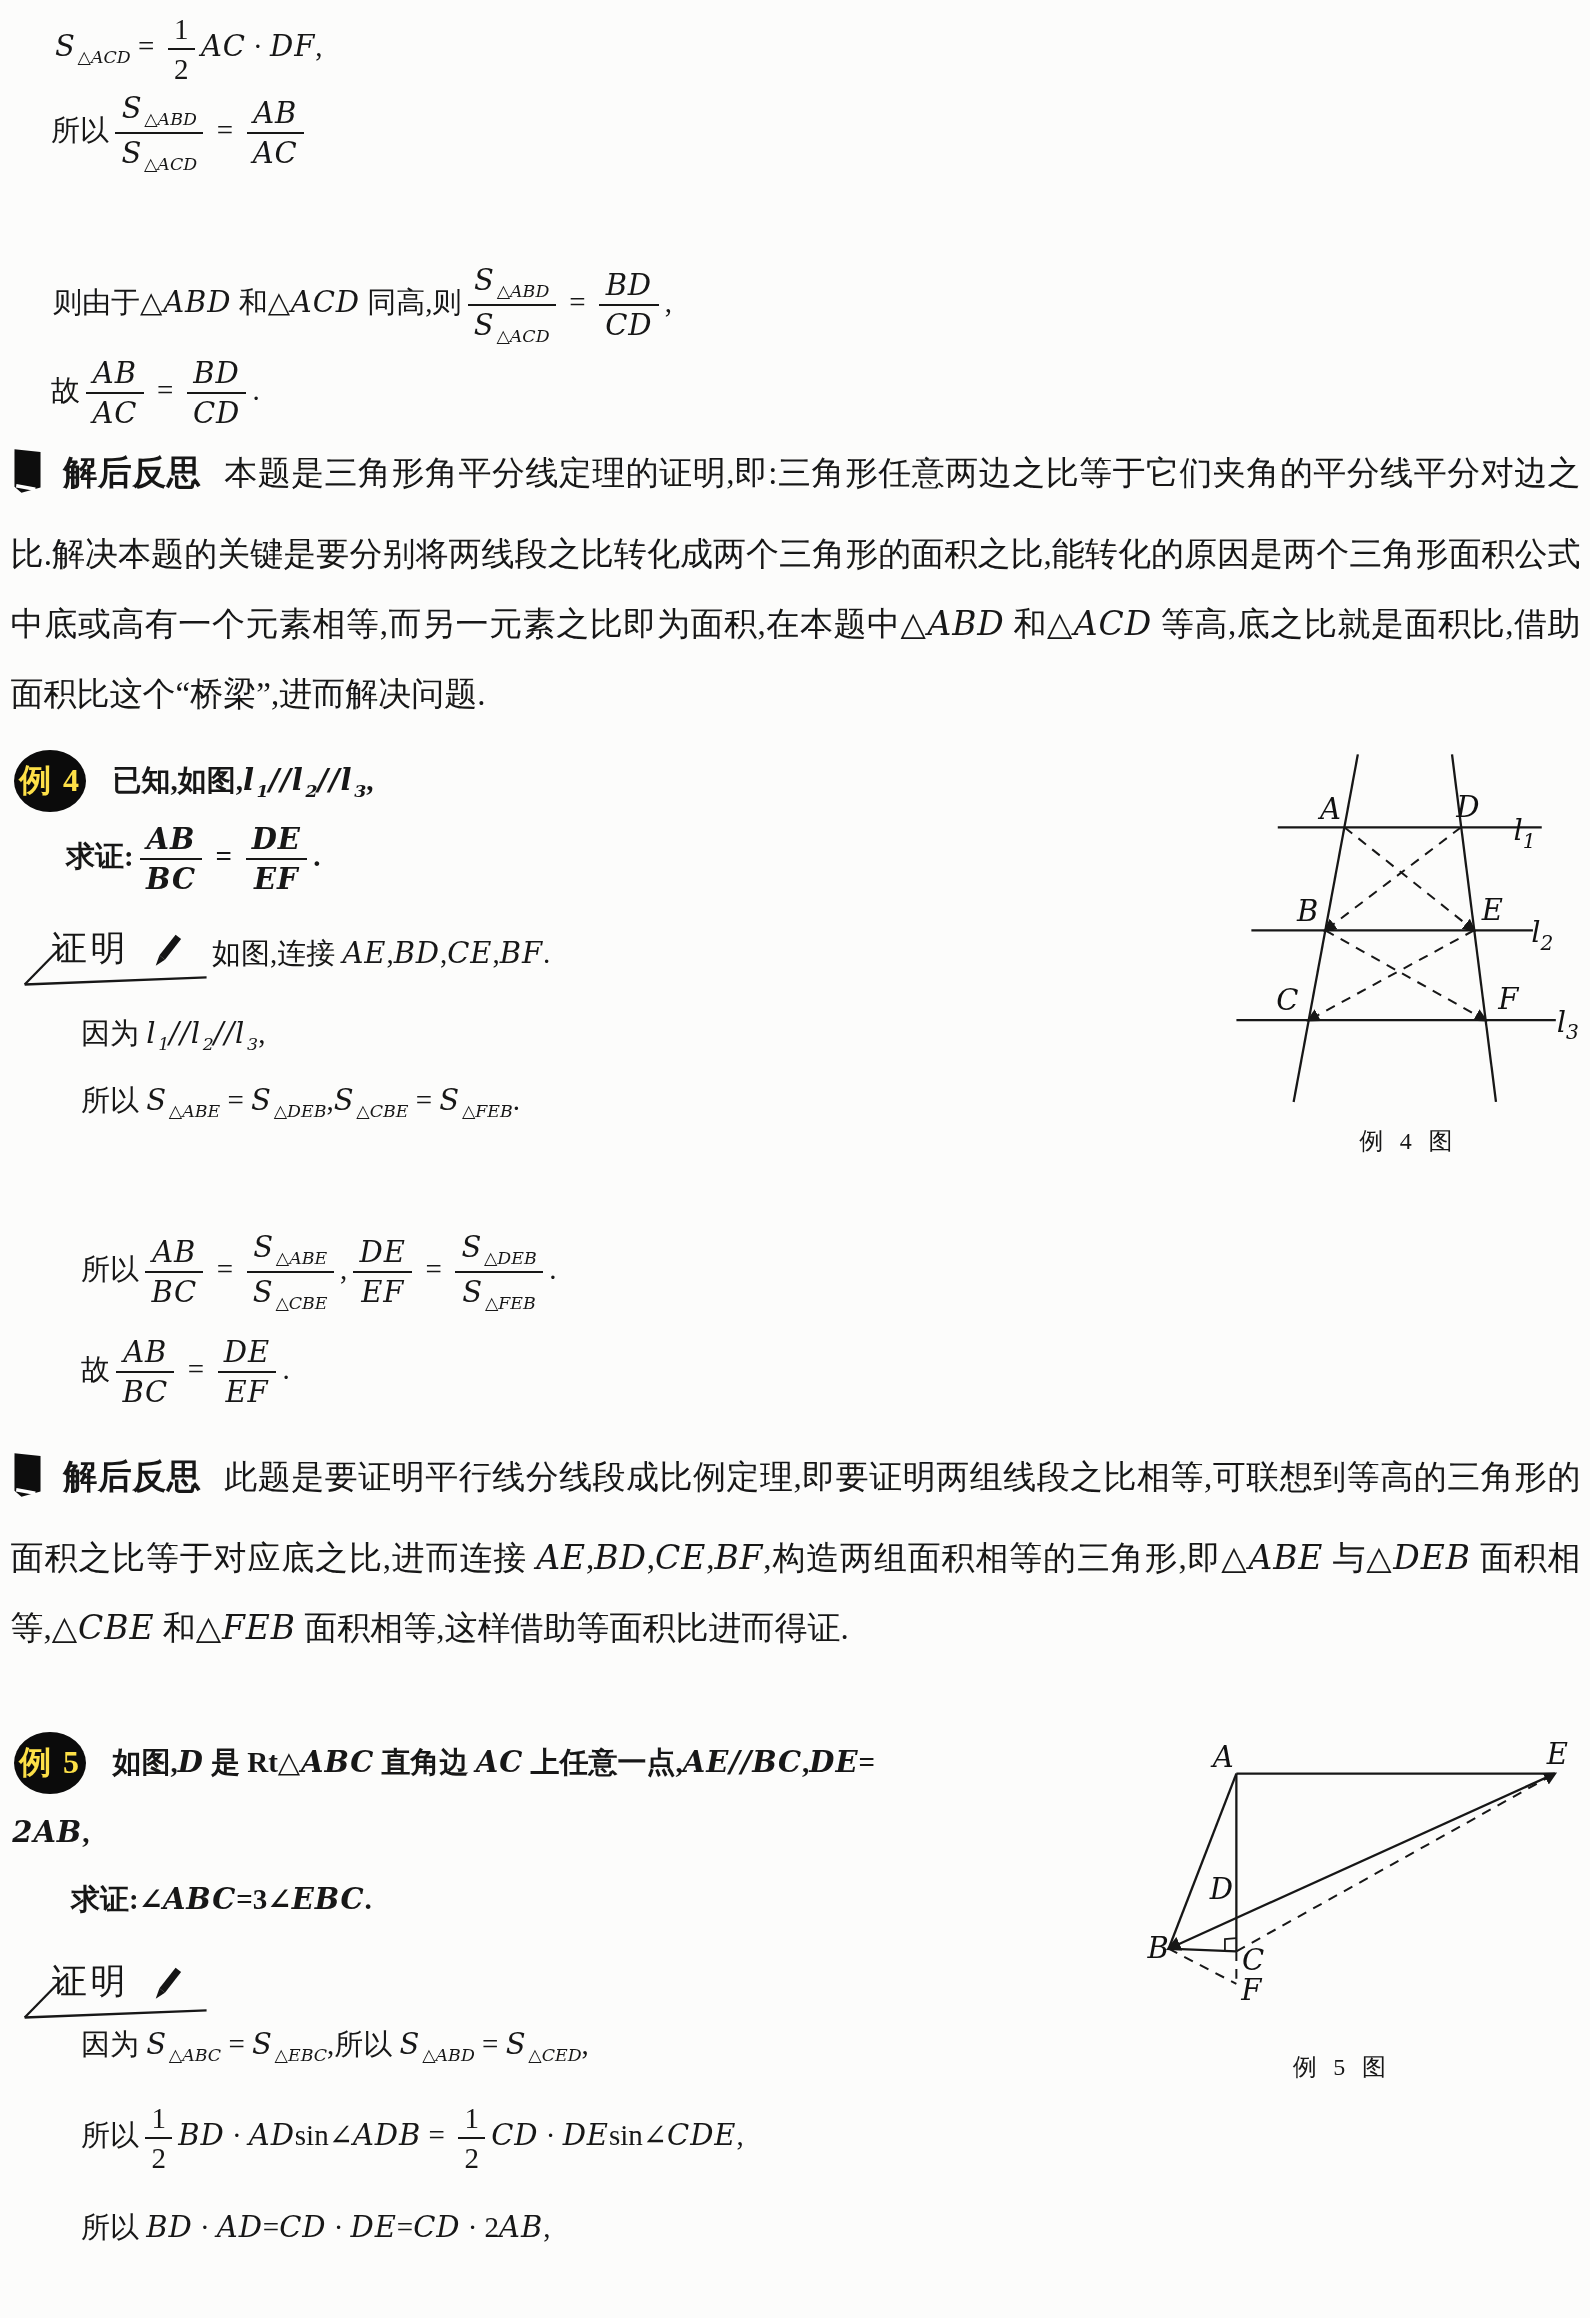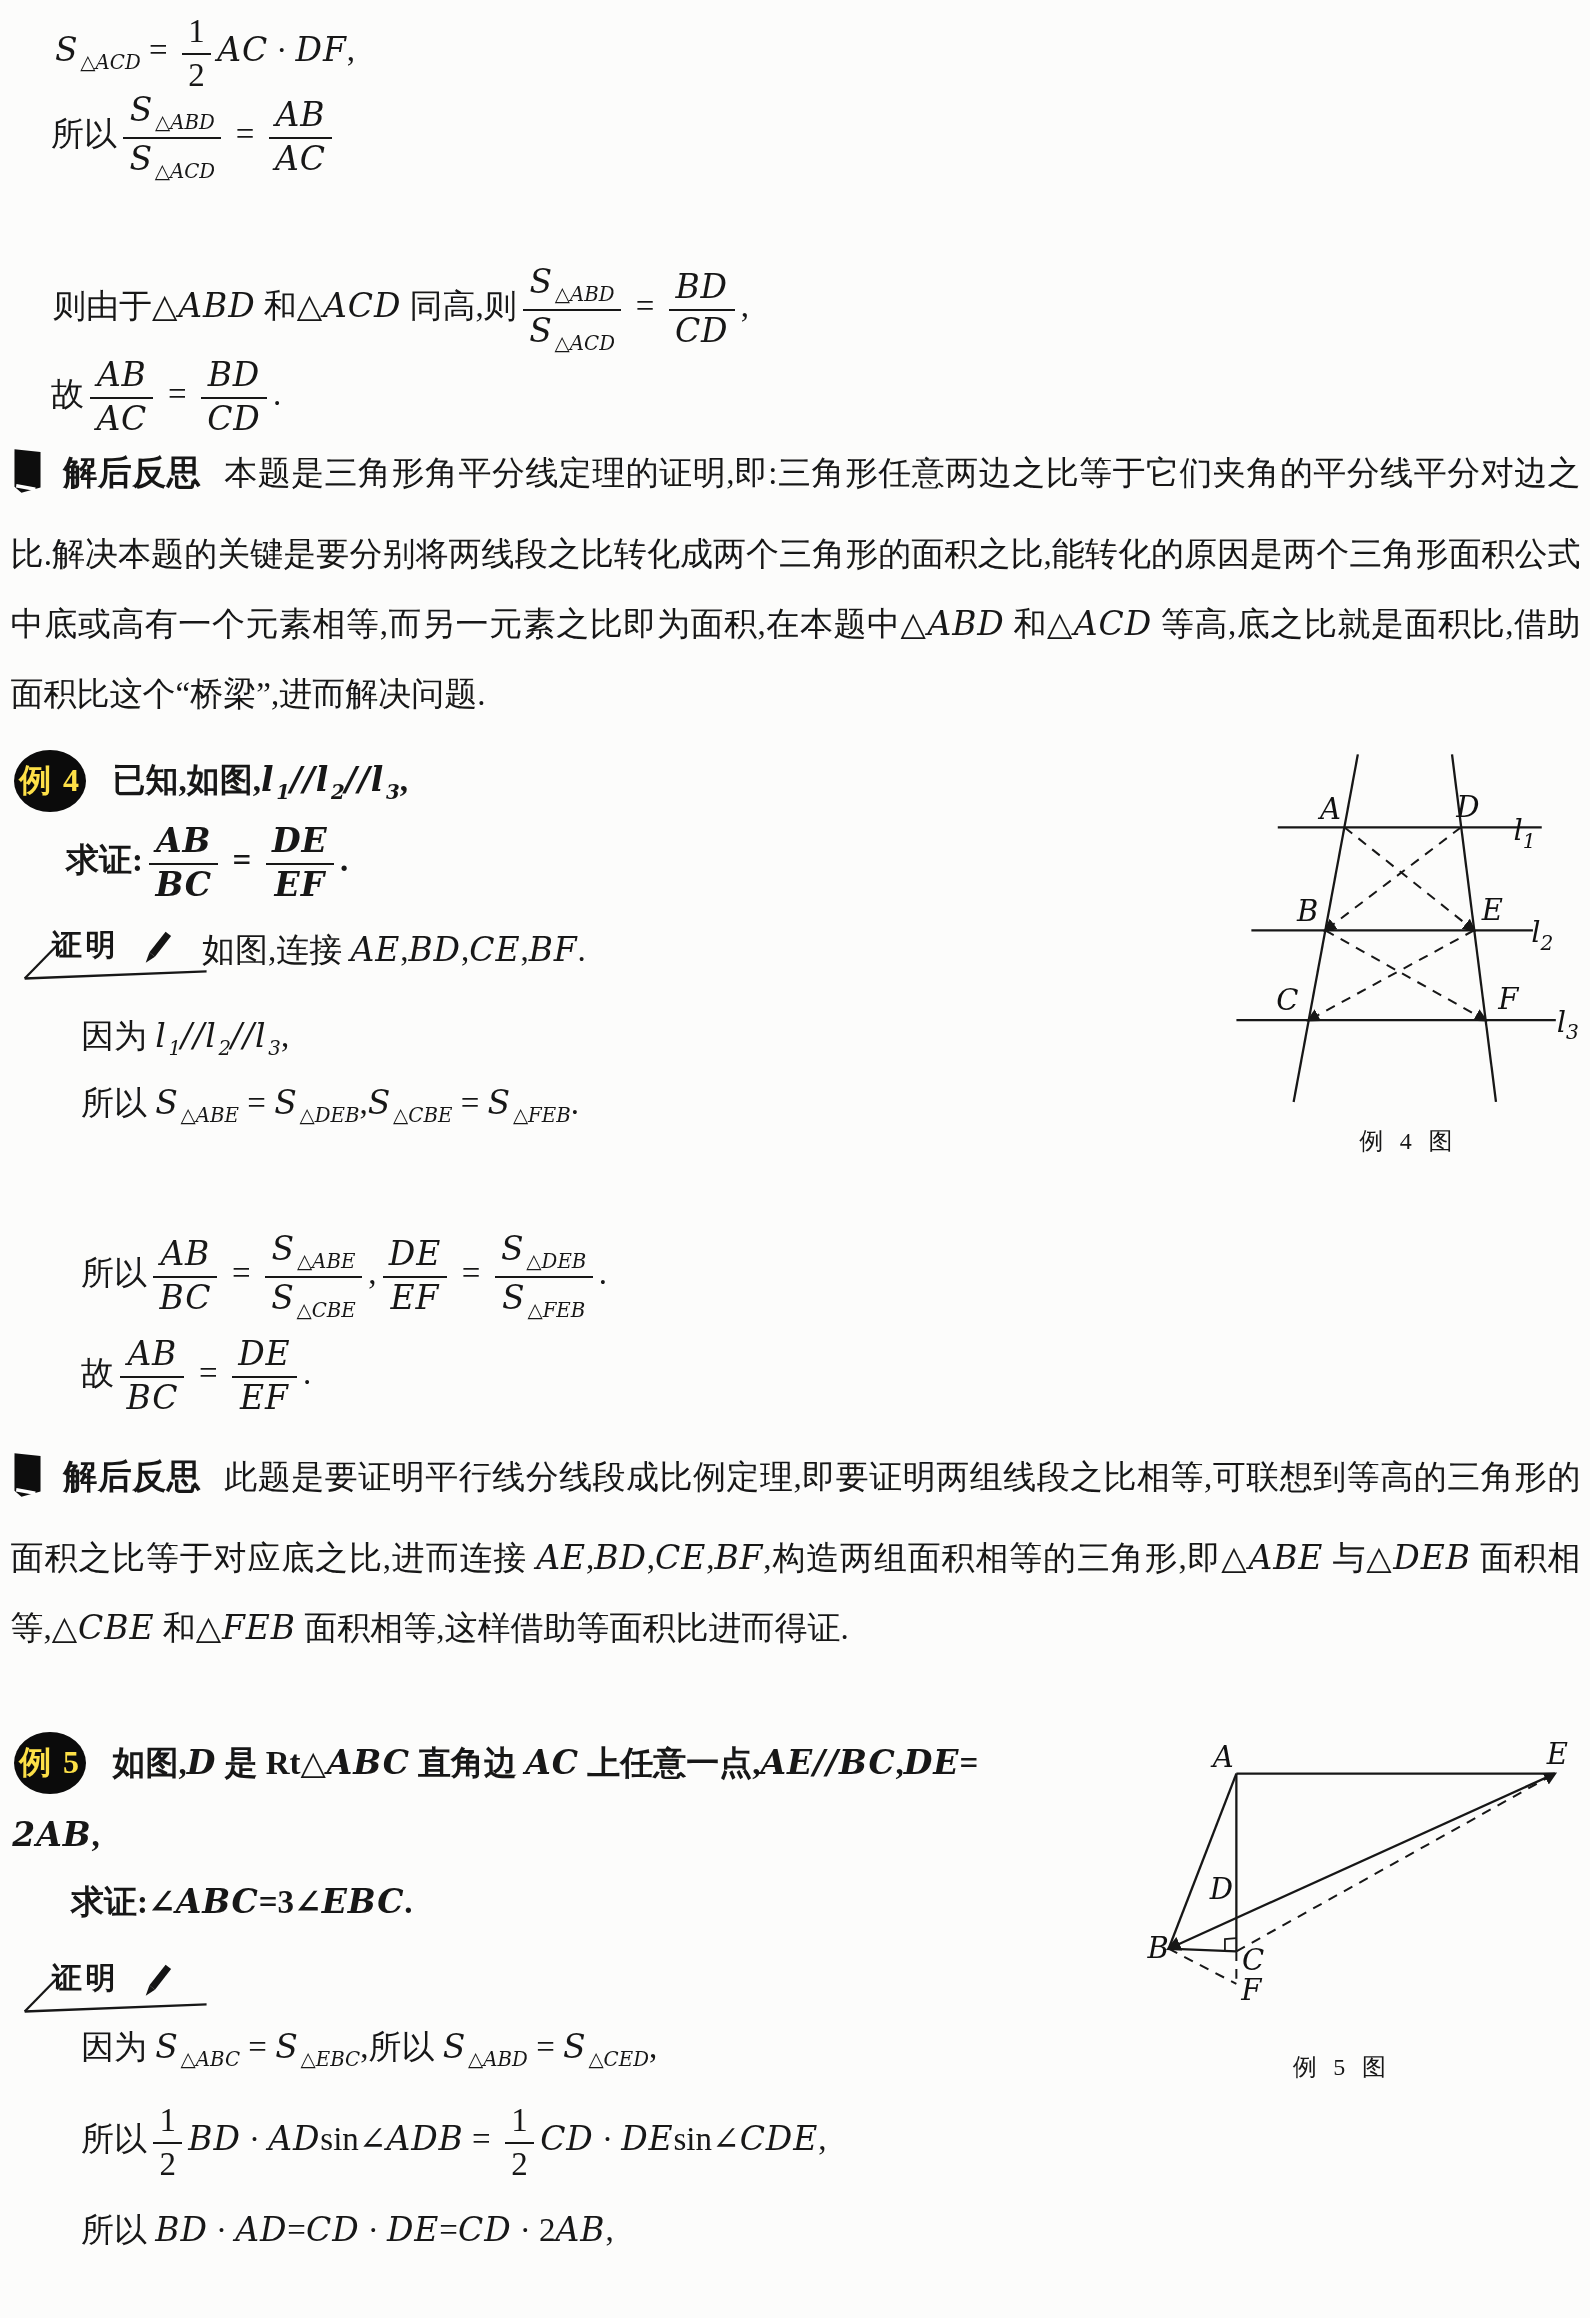--- a/index.html
+++ b/index.html
@@ -6,30 +6,30 @@
   body{background:#d9d9d9;font-family:"Liberation Serif","DejaVu Serif",serif}
   #page{position:relative;width:1591px;height:2319px;background:#fcfcfb;color:#171717;overflow:hidden}
   .abs{position:absolute}
   
   .mtxt{font-family:"Liberation Serif","DejaVu Serif","DejaVu Sans",serif}
   .mvar{font-family:"DejaVu Serif",serif;font-style:italic;letter-spacing:0.9px}
   sub.msub{font-size:0.60em;font-style:italic;vertical-align:-0.4em;margin-left:1.8px;letter-spacing:0}
   .mfrac{display:inline-block;vertical-align:middle;text-align:center;margin:0 6.2px;line-height:1.12}
   .mnum{display:block;padding:0 6.2px 2.6px;border-bottom:2.6px solid #171717}
   .mden{display:block;padding:2.6px 6.2px 0}
-  .fline{font-size:33px;white-space:nowrap}
+  .fline{font-size:29px;white-space:nowrap}
   .bold,.bold .mtxt,.bold .mvar{font-weight:bold}
   .para{font-size:33px;line-height:70px;text-align:justify;text-justify:inter-ideograph}
   .plabel{font-weight:bold;margin:0 23px 0 5.3px;font-size:34px}
   .badge{display:flex;align-items:center;justify-content:center;width:72px;height:62px;background:#0b0b0b;color:#fde047;border-radius:50%;font-size:32px;font-weight:bold;letter-spacing:1.8px;flex:0 0 auto}
   .bookicon{display:inline-block;vertical-align:-10.6px;margin-right:14px}
   .figcap{font-size:24px;letter-spacing:5.3px;text-align:center}
   .proofrow{display:flex;align-items:center}
   .prooflabelwrap{position:relative;padding:1.8px 8.8px 12.3px 30px}
-  .prooflabel{font-size:30px;font-weight:bold;letter-spacing:3.5px}
+  .prooflabel{font-size:35px;font-weight:normal;letter-spacing:3.5px}
   .proofslash{position:absolute;left:0;bottom:-3.5px}
   .pencilbox{margin:0 26.4px 0 8.8px}
   svg line,svg polyline{stroke:#171717;stroke-width:2.6;fill:none}
   svg .dash{stroke-dasharray:11 9;stroke-width:2.3}
   svg .ra{stroke-width:2;fill:none}
   .figlbl{font-family:"DejaVu Serif",serif;font-style:italic;font-size:33px;fill:#111;stroke:none}
   .figsub{font-size:23px}
 </style>
 </head>
 <body>

